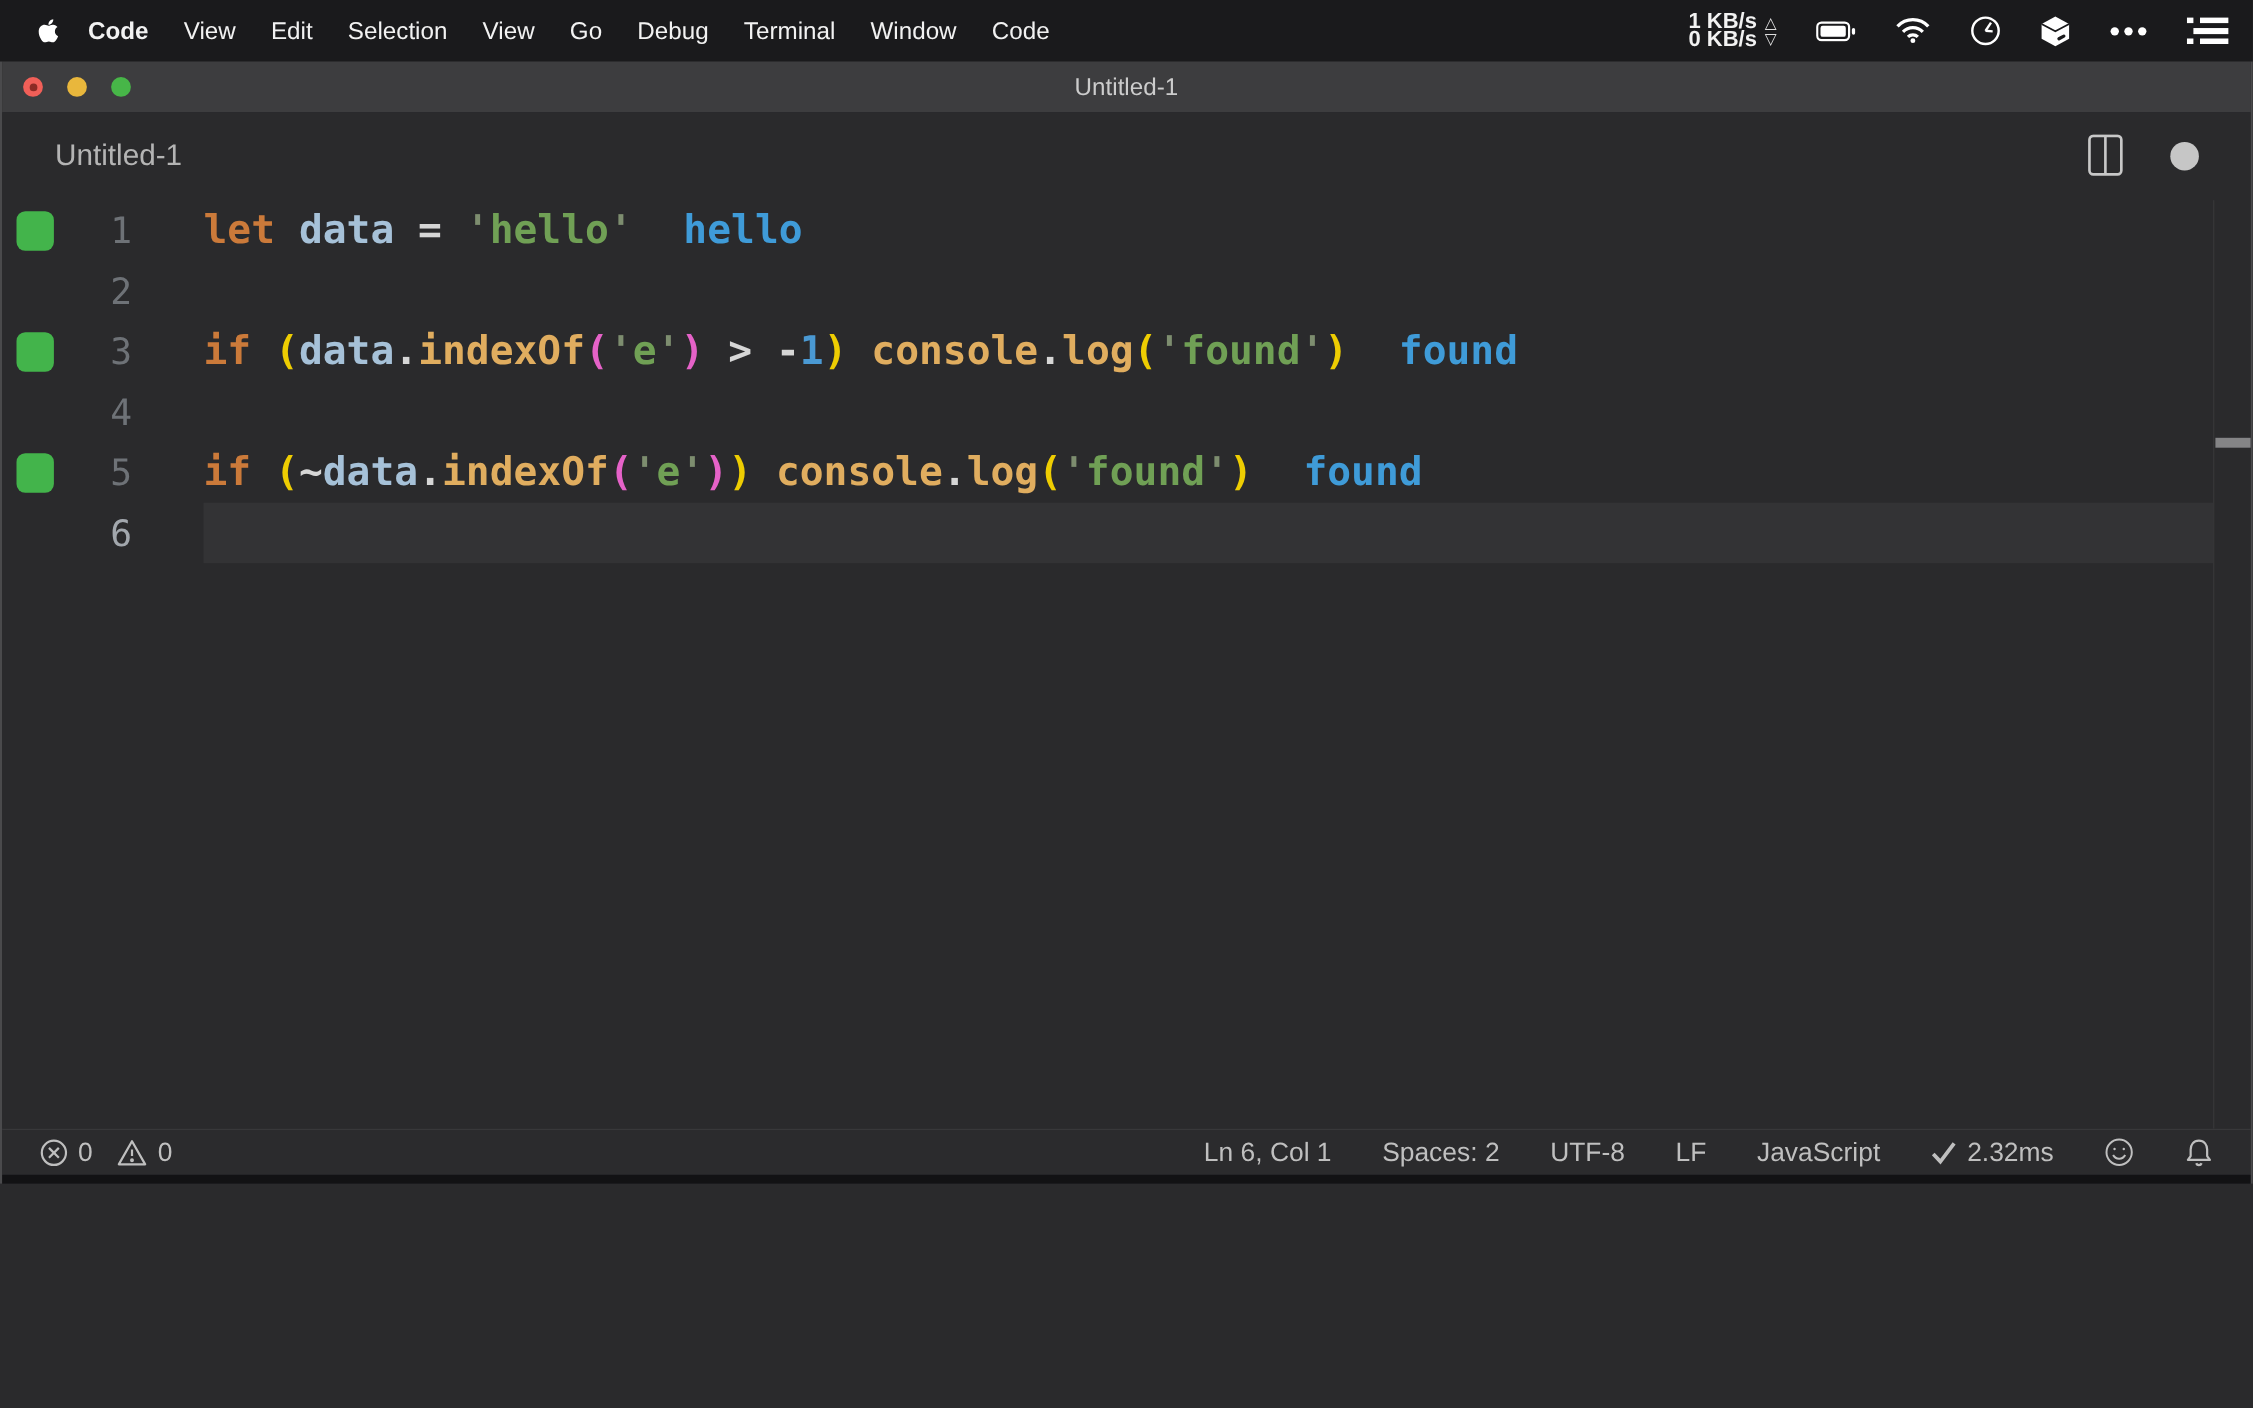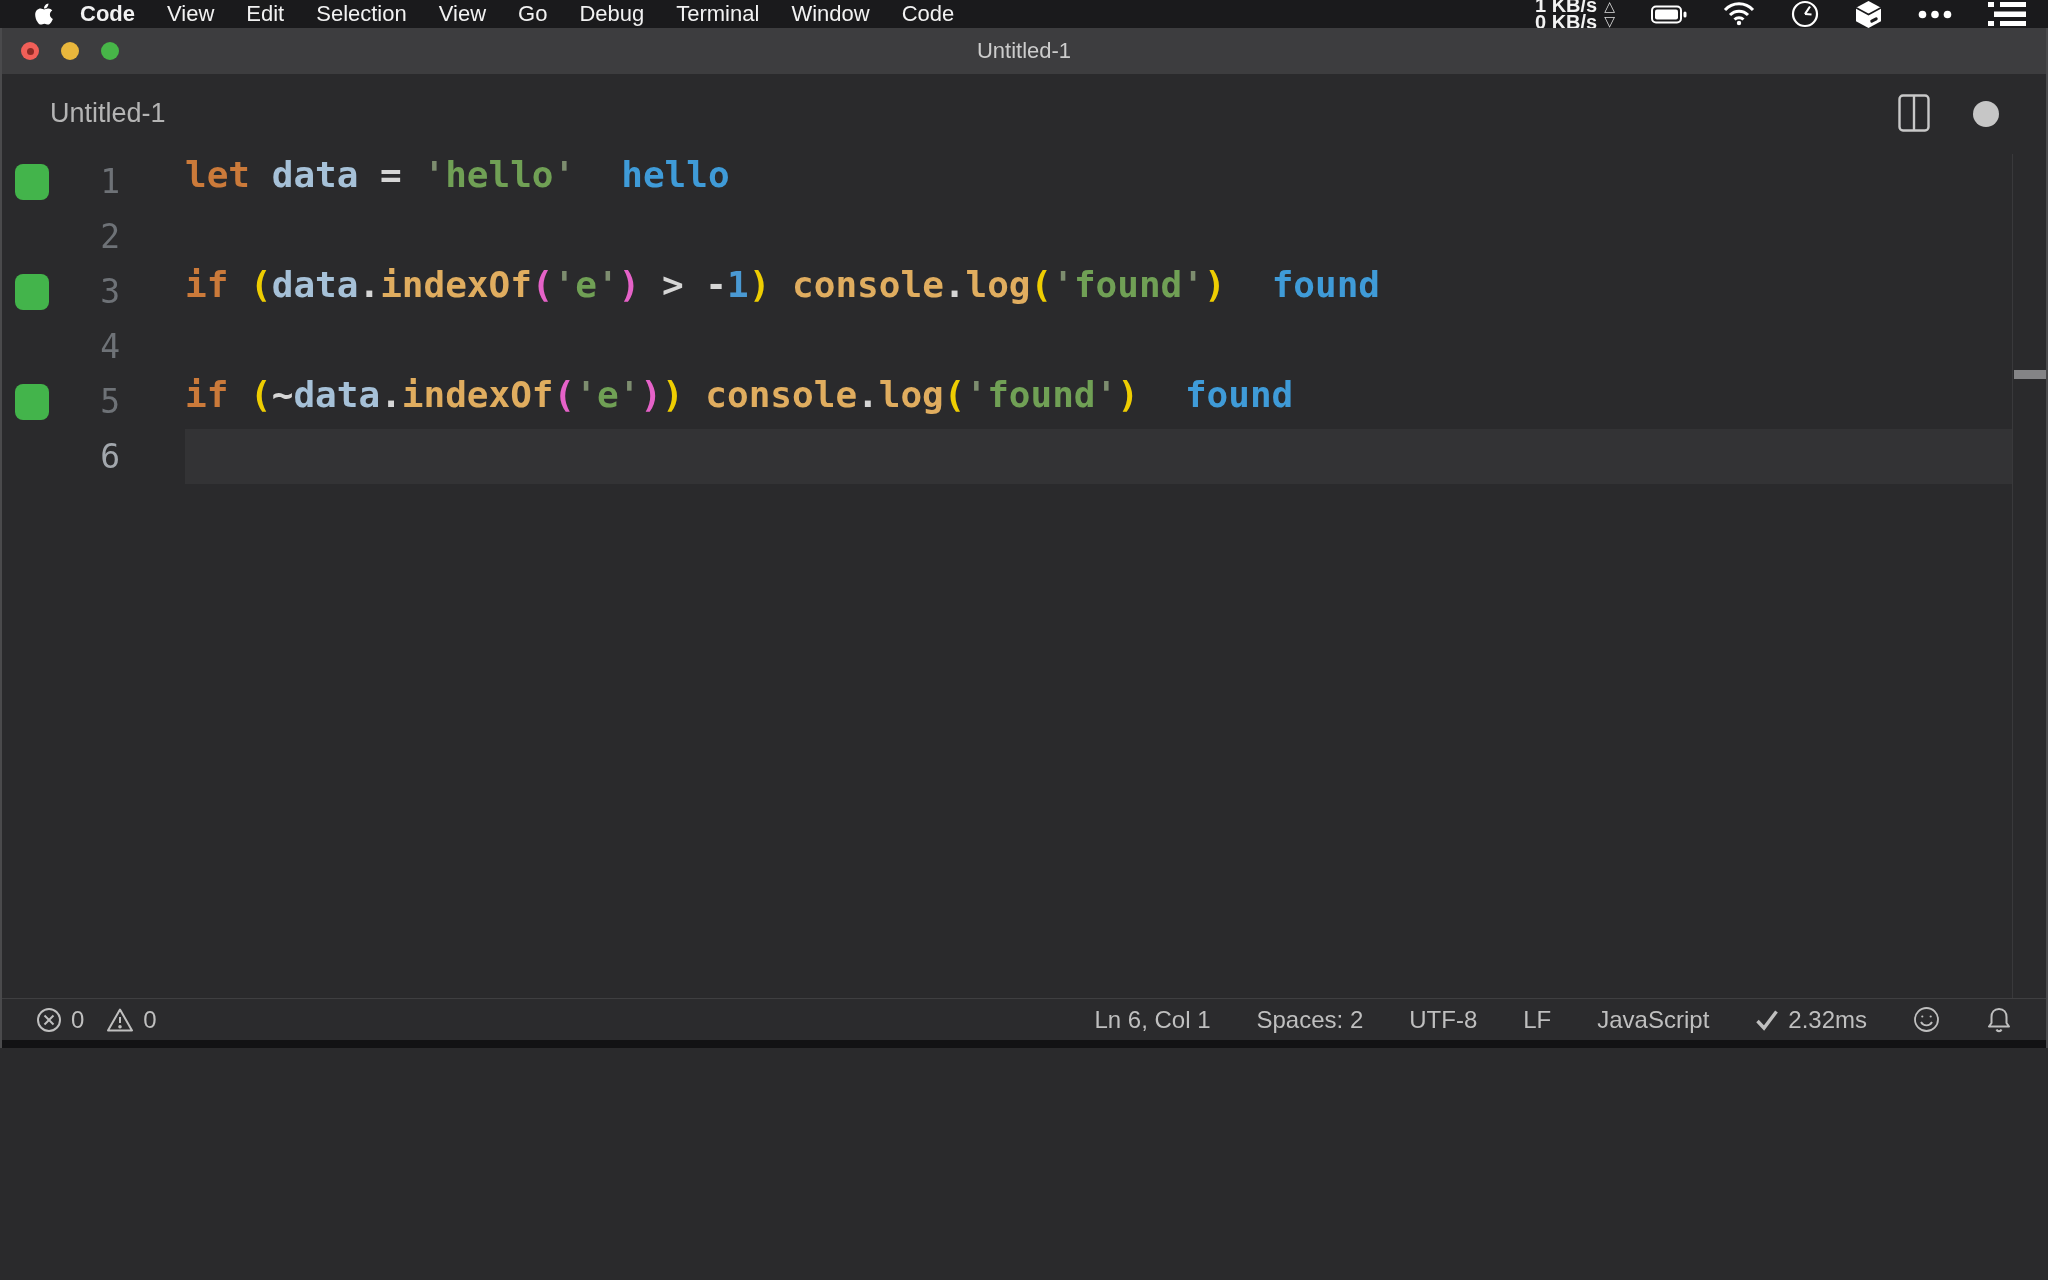--- a/index.html
+++ b/index.html
@@ -1,20 +1,20 @@
 <!DOCTYPE html>
 <html><head>
 <meta charset="utf-8">
 <style>
   * { margin:0; padding:0; box-sizing:border-box; }
   html,body { width:2048px; height:1280px; overflow:hidden; background:#2a2a2c;
               font-family:"Liberation Sans", sans-serif; }
 
   
-  .menubar { height:28px; background:#1a1a1c; display:flex; align-items:center;
+  .menubar { height:56px; background:#1a1a1c; display:flex; align-items:center;
              color:#f2f2f2; font-size:22px; padding:0 22px 0 34px; }
   .apple { display:flex; align-items:center; margin-right:10px; }
   .app-name { font-weight:bold; padding:0 16px; }
   .menu-item { padding:0 16px; }
   .menubar-right { margin-left:auto; display:flex; align-items:center; gap:36px; }
   .net { display:flex; align-items:center; gap:7px; }
   .net-text { text-align:right; font-size:20px; line-height:17px; font-weight:600; }
   .net-arrows { display:flex; flex-direction:column; font-size:14px; line-height:15px; color:#dedede; }
   .mb-icon { display:flex; align-items:center; }
 
@@ -39,21 +39,21 @@
   .dirty-dot { position:absolute; right:47px; top:27px; width:26px; height:26px;
                border-radius:50%; background:#c6c6c6; }
 
   .code-line { height:55px; position:relative; display:flex; align-items:center;
                font-family:"DejaVu Sans Mono", monospace; font-weight:bold; font-size:36px; }
   .cov { position:absolute; left:13px; top:50%; transform:translateY(-50%);
          width:34px; height:36px; border-radius:8px; background:#43b44b; }
   .num { width:118px; text-align:right; font-size:33px; font-weight:normal; color:#6e7277;
          font-family:"DejaVu Sans Mono", monospace; }
   .code-line.active .num { color:#a2a7ad; }
-  .code { margin-left:65px; flex:1; height:100%; display:flex; white-space:pre; }
+  .code { margin-left:65px; flex:1; height:100%; display:flex; align-items:center; white-space:pre; }
   .code-line.active .code { background:#333335; margin-right:34px; }
 
   .tok-kw  { color:#cb7a3a; }
   .tok-id  { color:#a6c1d8; }
   .tok-fn  { color:#e0ad5f; }
   .tok-op  { color:#d6d6d6; }
   .tok-pl  { color:#d6d6d6; }
   .tok-num { color:#4a99d3; }
   .tok-b1  { color:#eecd02; }
   .tok-b2  { color:#e562c8; }

